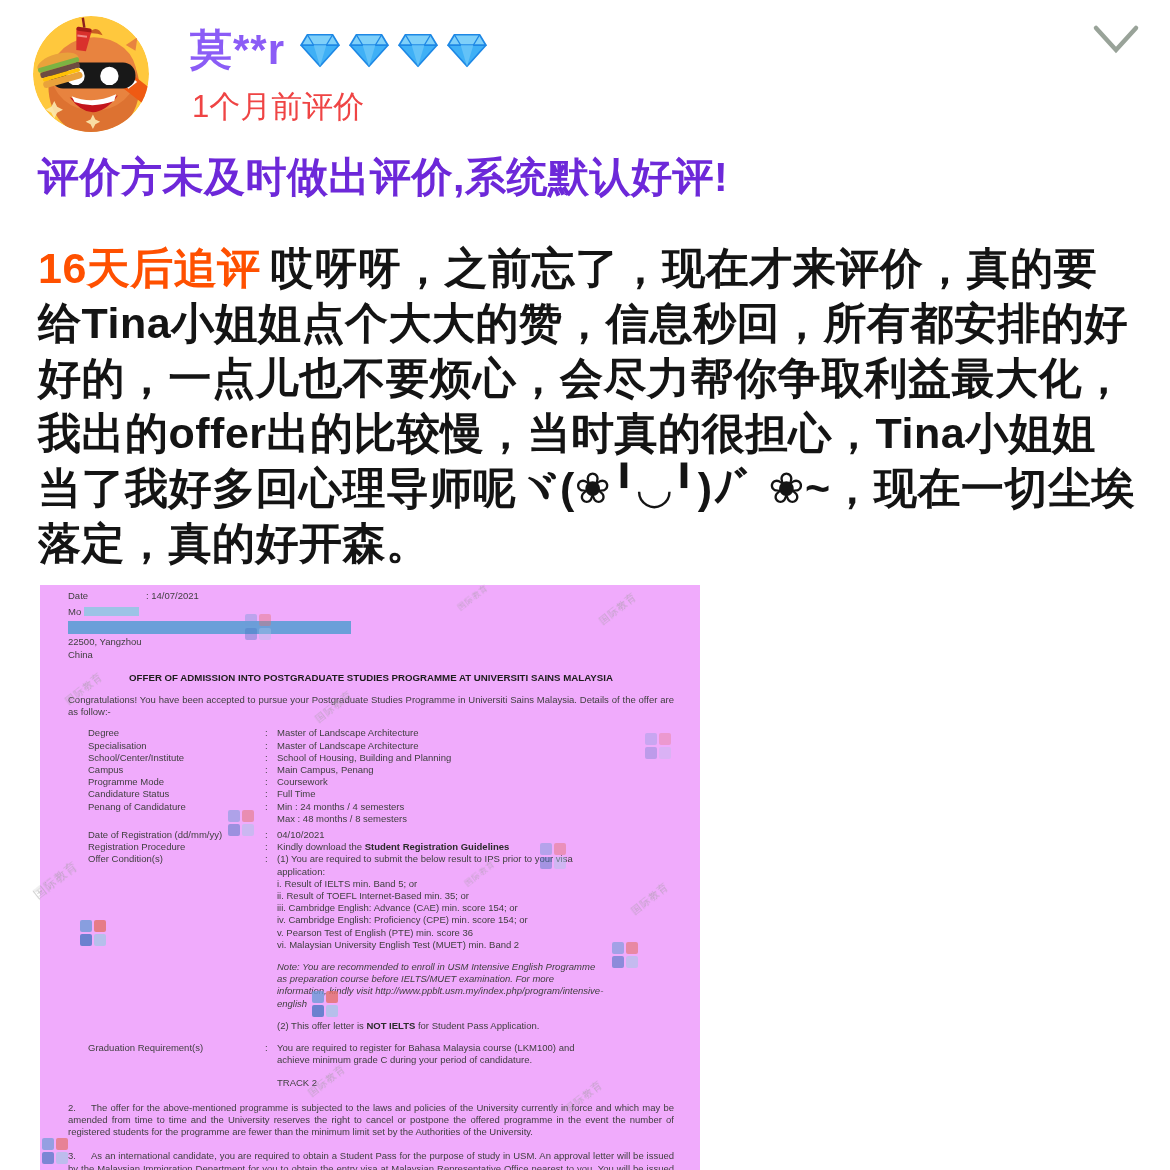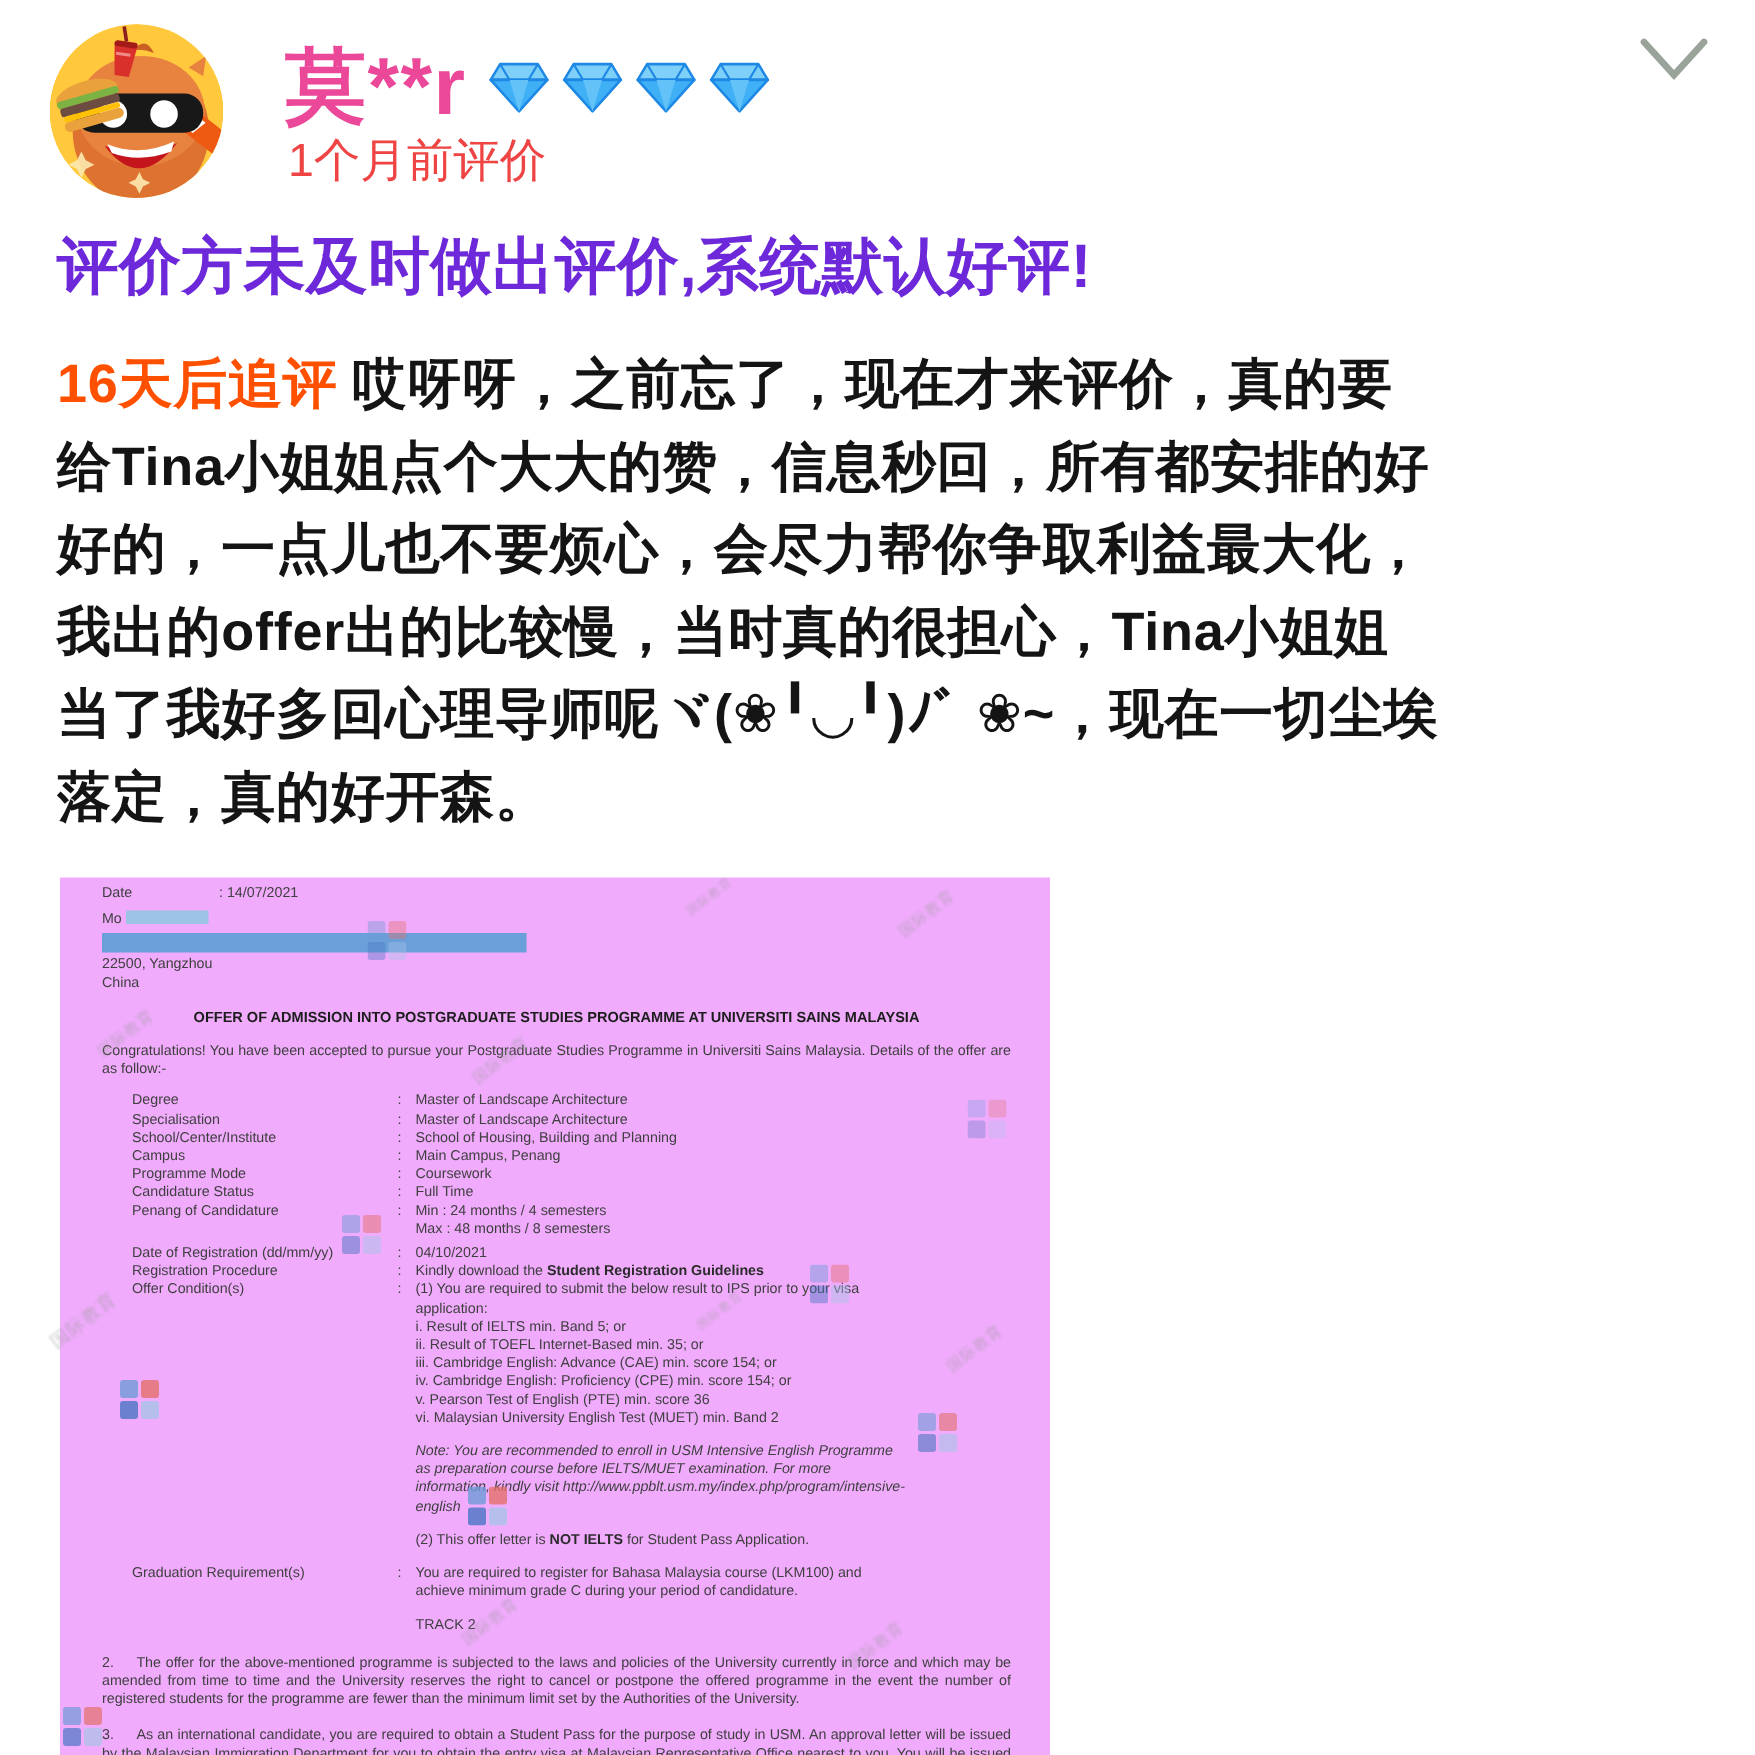--- a/index.html
+++ b/index.html
@@ -2,30 +2,30 @@
 <html><head>
 <meta charset="utf-8">
 <style>
   html,body{margin:0;padding:0;background:#fff;}
   #app{position:relative;width:1170px;height:1170px;background:#fff;overflow:hidden;
        font-family:"Liberation Sans","DejaVu Sans",sans-serif;color:#111;}
 
   
   .avatar{position:absolute;left:33px;top:16px;width:116px;height:116px;border-radius:50%;overflow:hidden;}
   .name-row{position:absolute;left:190px;top:22px;display:flex;align-items:center;gap:14px;}
-  .username{font-size:54px;font-weight:800;color:#ec4899;letter-spacing:1px;}
+  .username{font-size:42px;font-weight:800;color:#8b5cf6;letter-spacing:1px;}
   .gems{display:flex;gap:7px;align-items:center;}
   .gems svg{display:block;}
   .time{position:absolute;left:192px;top:86px;font-size:31px;color:#ef4444;}
   .chevron{position:absolute;left:1092px;top:24px;cursor:pointer;}
 
   
   .p1{position:absolute;left:38px;top:150px;width:1110px;font-size:41px;font-weight:600;
       color:#6d28d9;letter-spacing:.5px;}
-  .p2{position:absolute;left:38px;top:228px;width:1125px;font-size:36px;font-weight:600;
+  .p2{position:absolute;left:38px;top:241px;width:1125px;font-size:43px;font-weight:600;
       line-height:55px;color:#141414;letter-spacing:.5px;}
   .p2 .tag{color:#FF5000;font-weight:700;margin-right:10px;}
   .p2 .body{white-space:pre-wrap;}
 
   
   .doc{position:absolute;left:40px;top:585px;width:660px;height:585px;background:#f0abfc;overflow:hidden;
        font-family:"Liberation Sans","DejaVu Sans",sans-serif;font-size:9.5px;line-height:12.2px;color:#3f3f3f;}
   .doc-inner{position:relative;padding:5px 26px 0 28px;}
   .dline{display:flex;}
   .dline .dlab{width:78px;}

